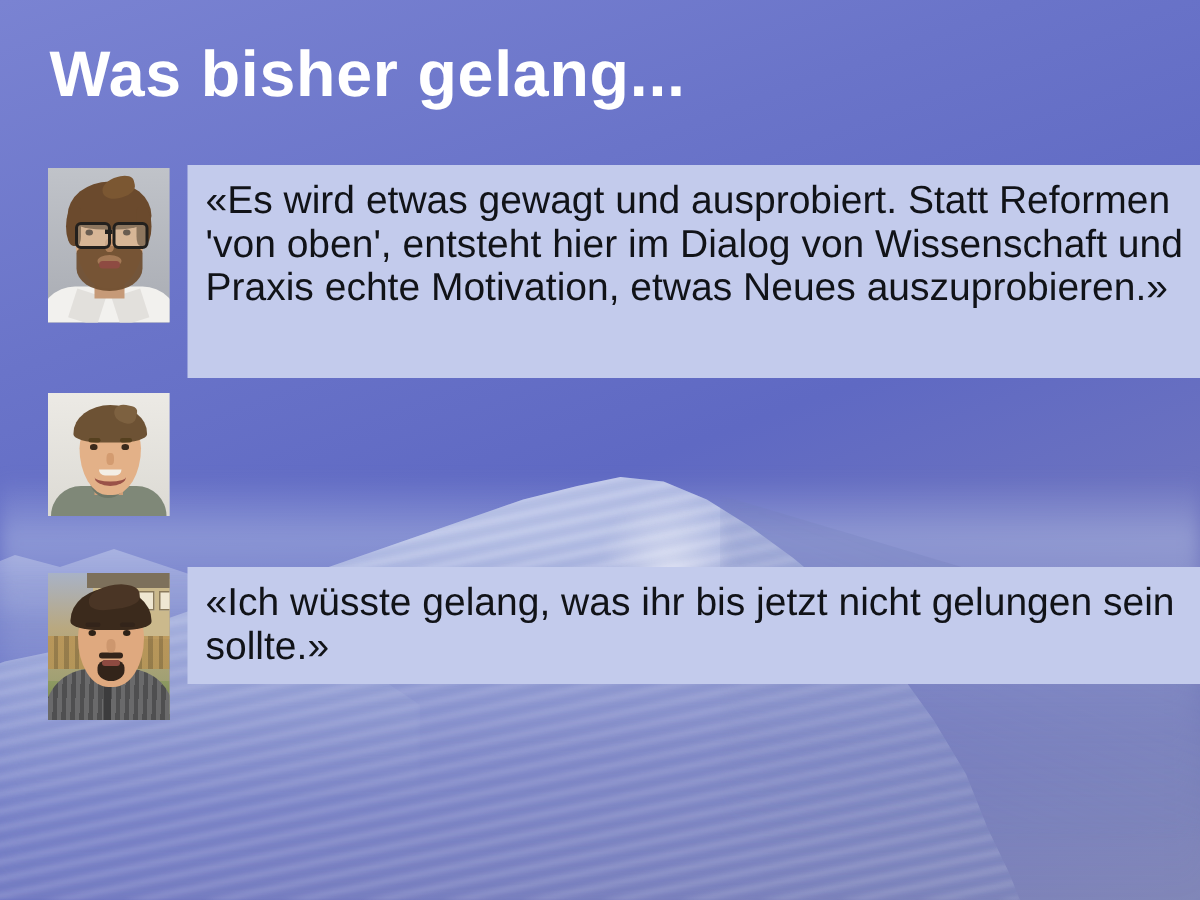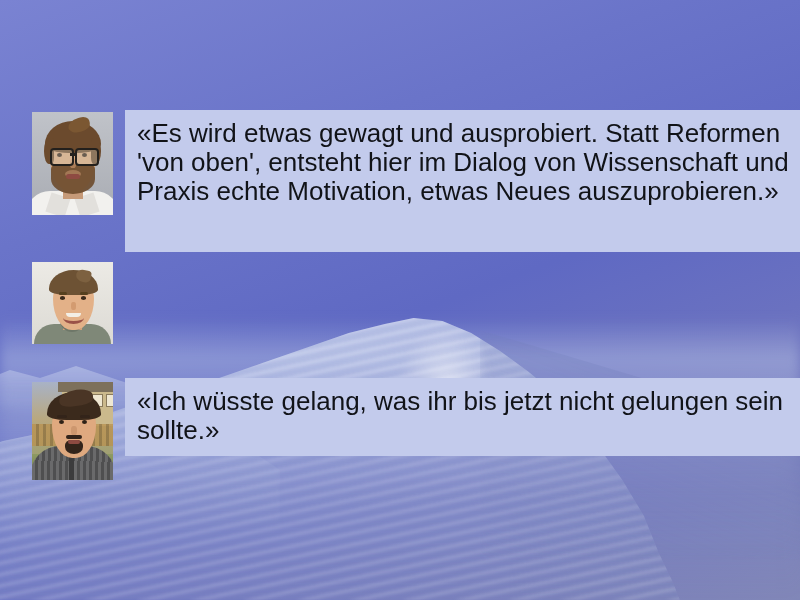--- a/index.html
+++ b/index.html
@@ -250,20 +250,21 @@
   <div class="photo-layer">
     <div class="haze-band"></div>
     <div class="ridge-left"></div>
     <div class="peak"></div>
     <div class="ridges"></div>
     <div class="plume"></div>
     <div class="slope-right"></div>
     <div class="mist"></div>
   </div>
 
+  <div class="title">Was bisher gelang...</div>
 
   <div class="avatar a1">
     <div class="face-canvas">
       <div class="bg"></div>
       <div class="shirt"></div>
       <div class="collarL"></div>
       <div class="collarR"></div>
       <div class="neck"></div>
       <div class="face"></div>
       <div class="beard"></div>

